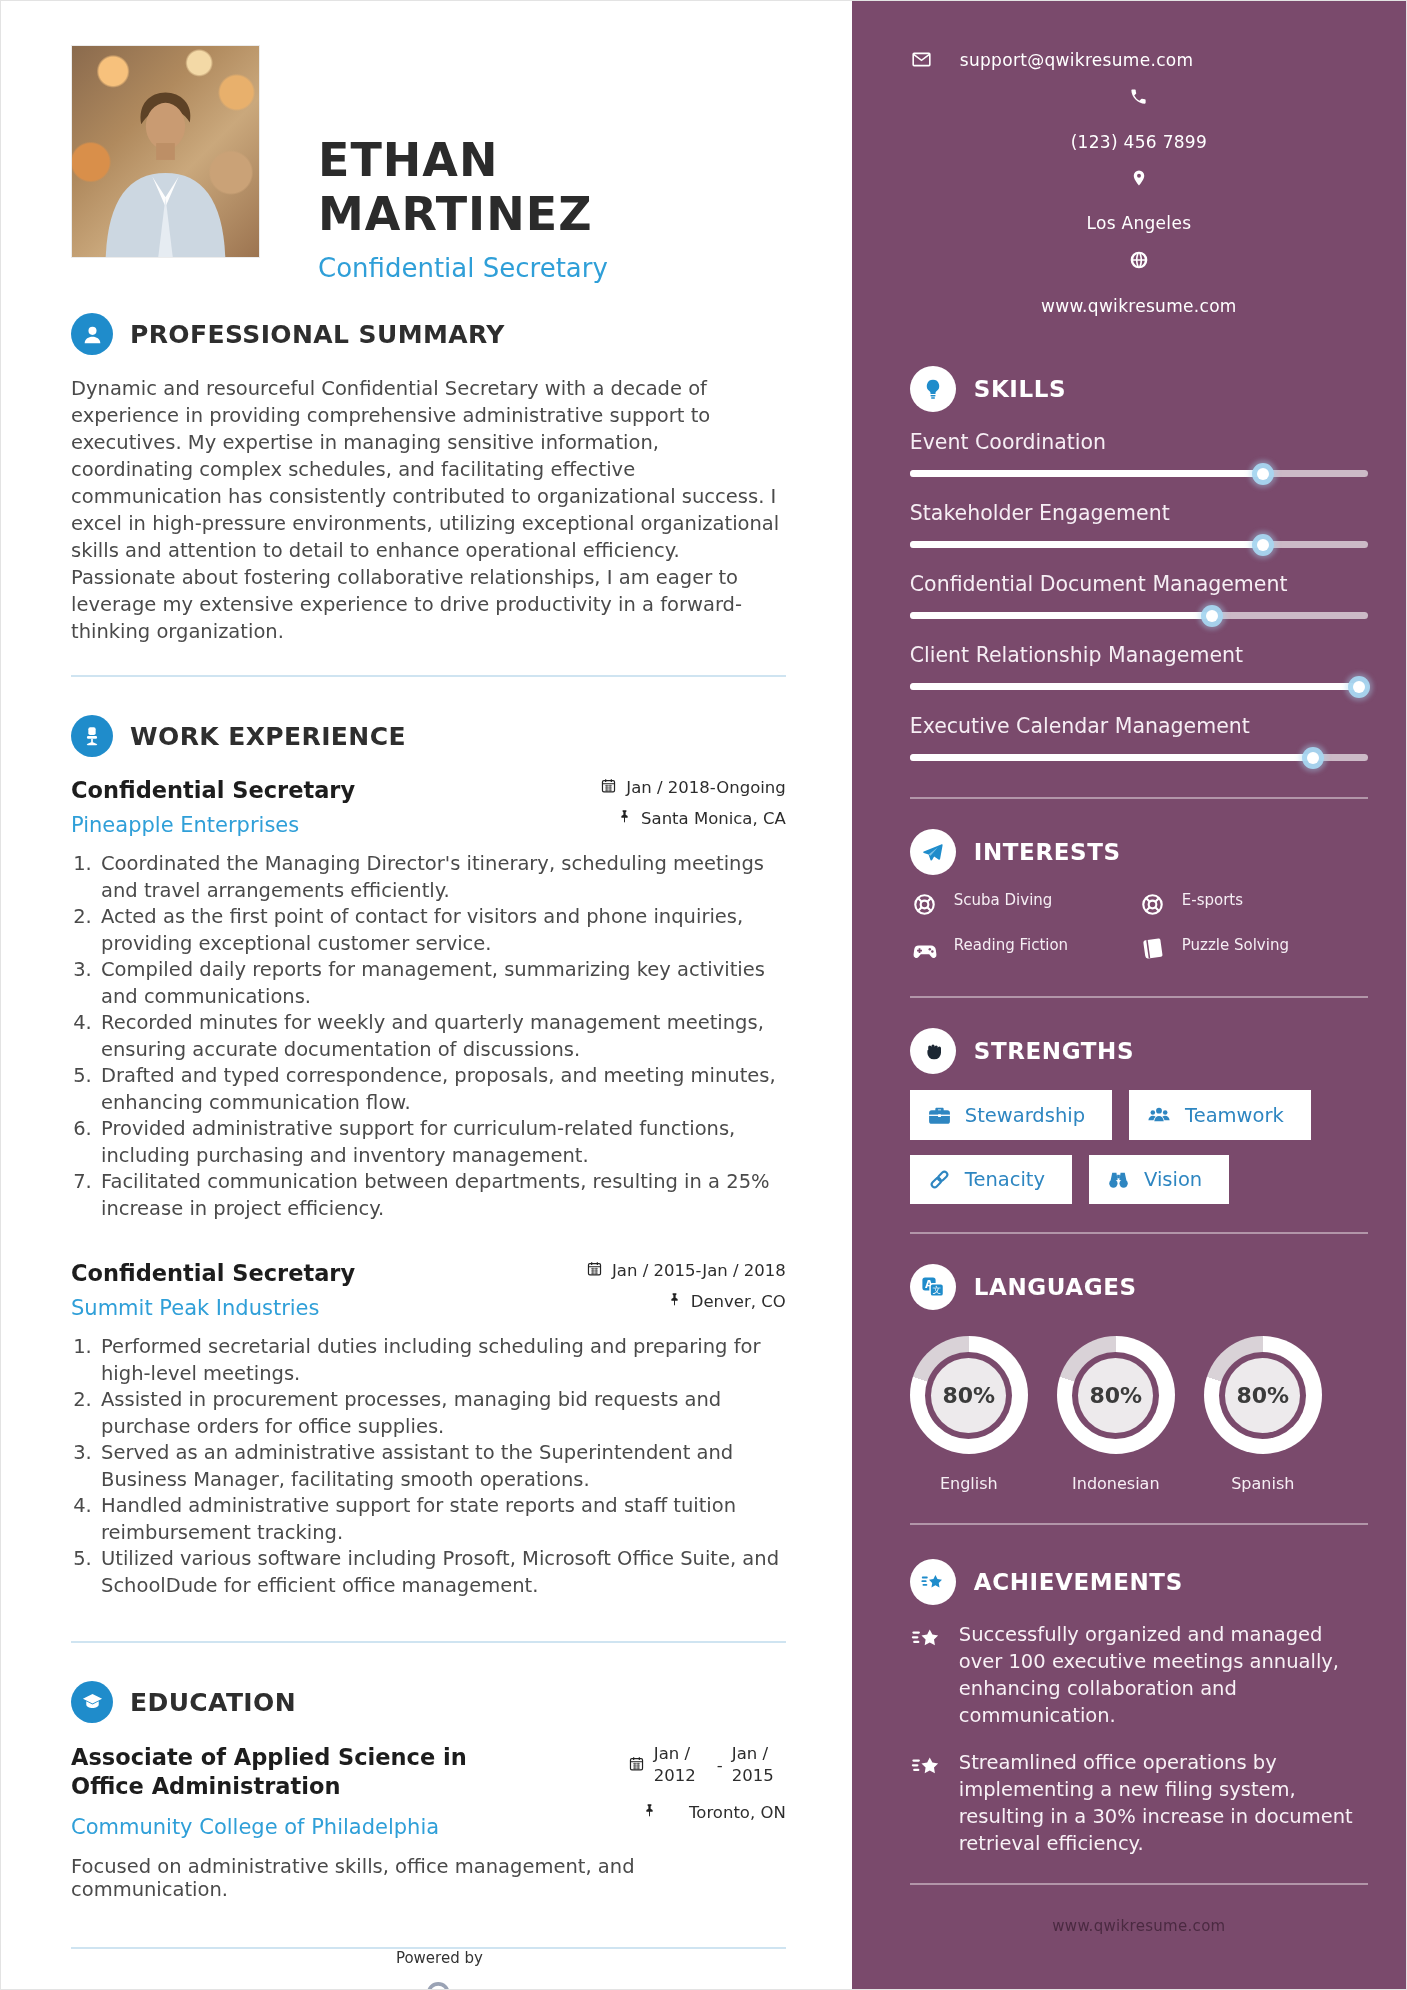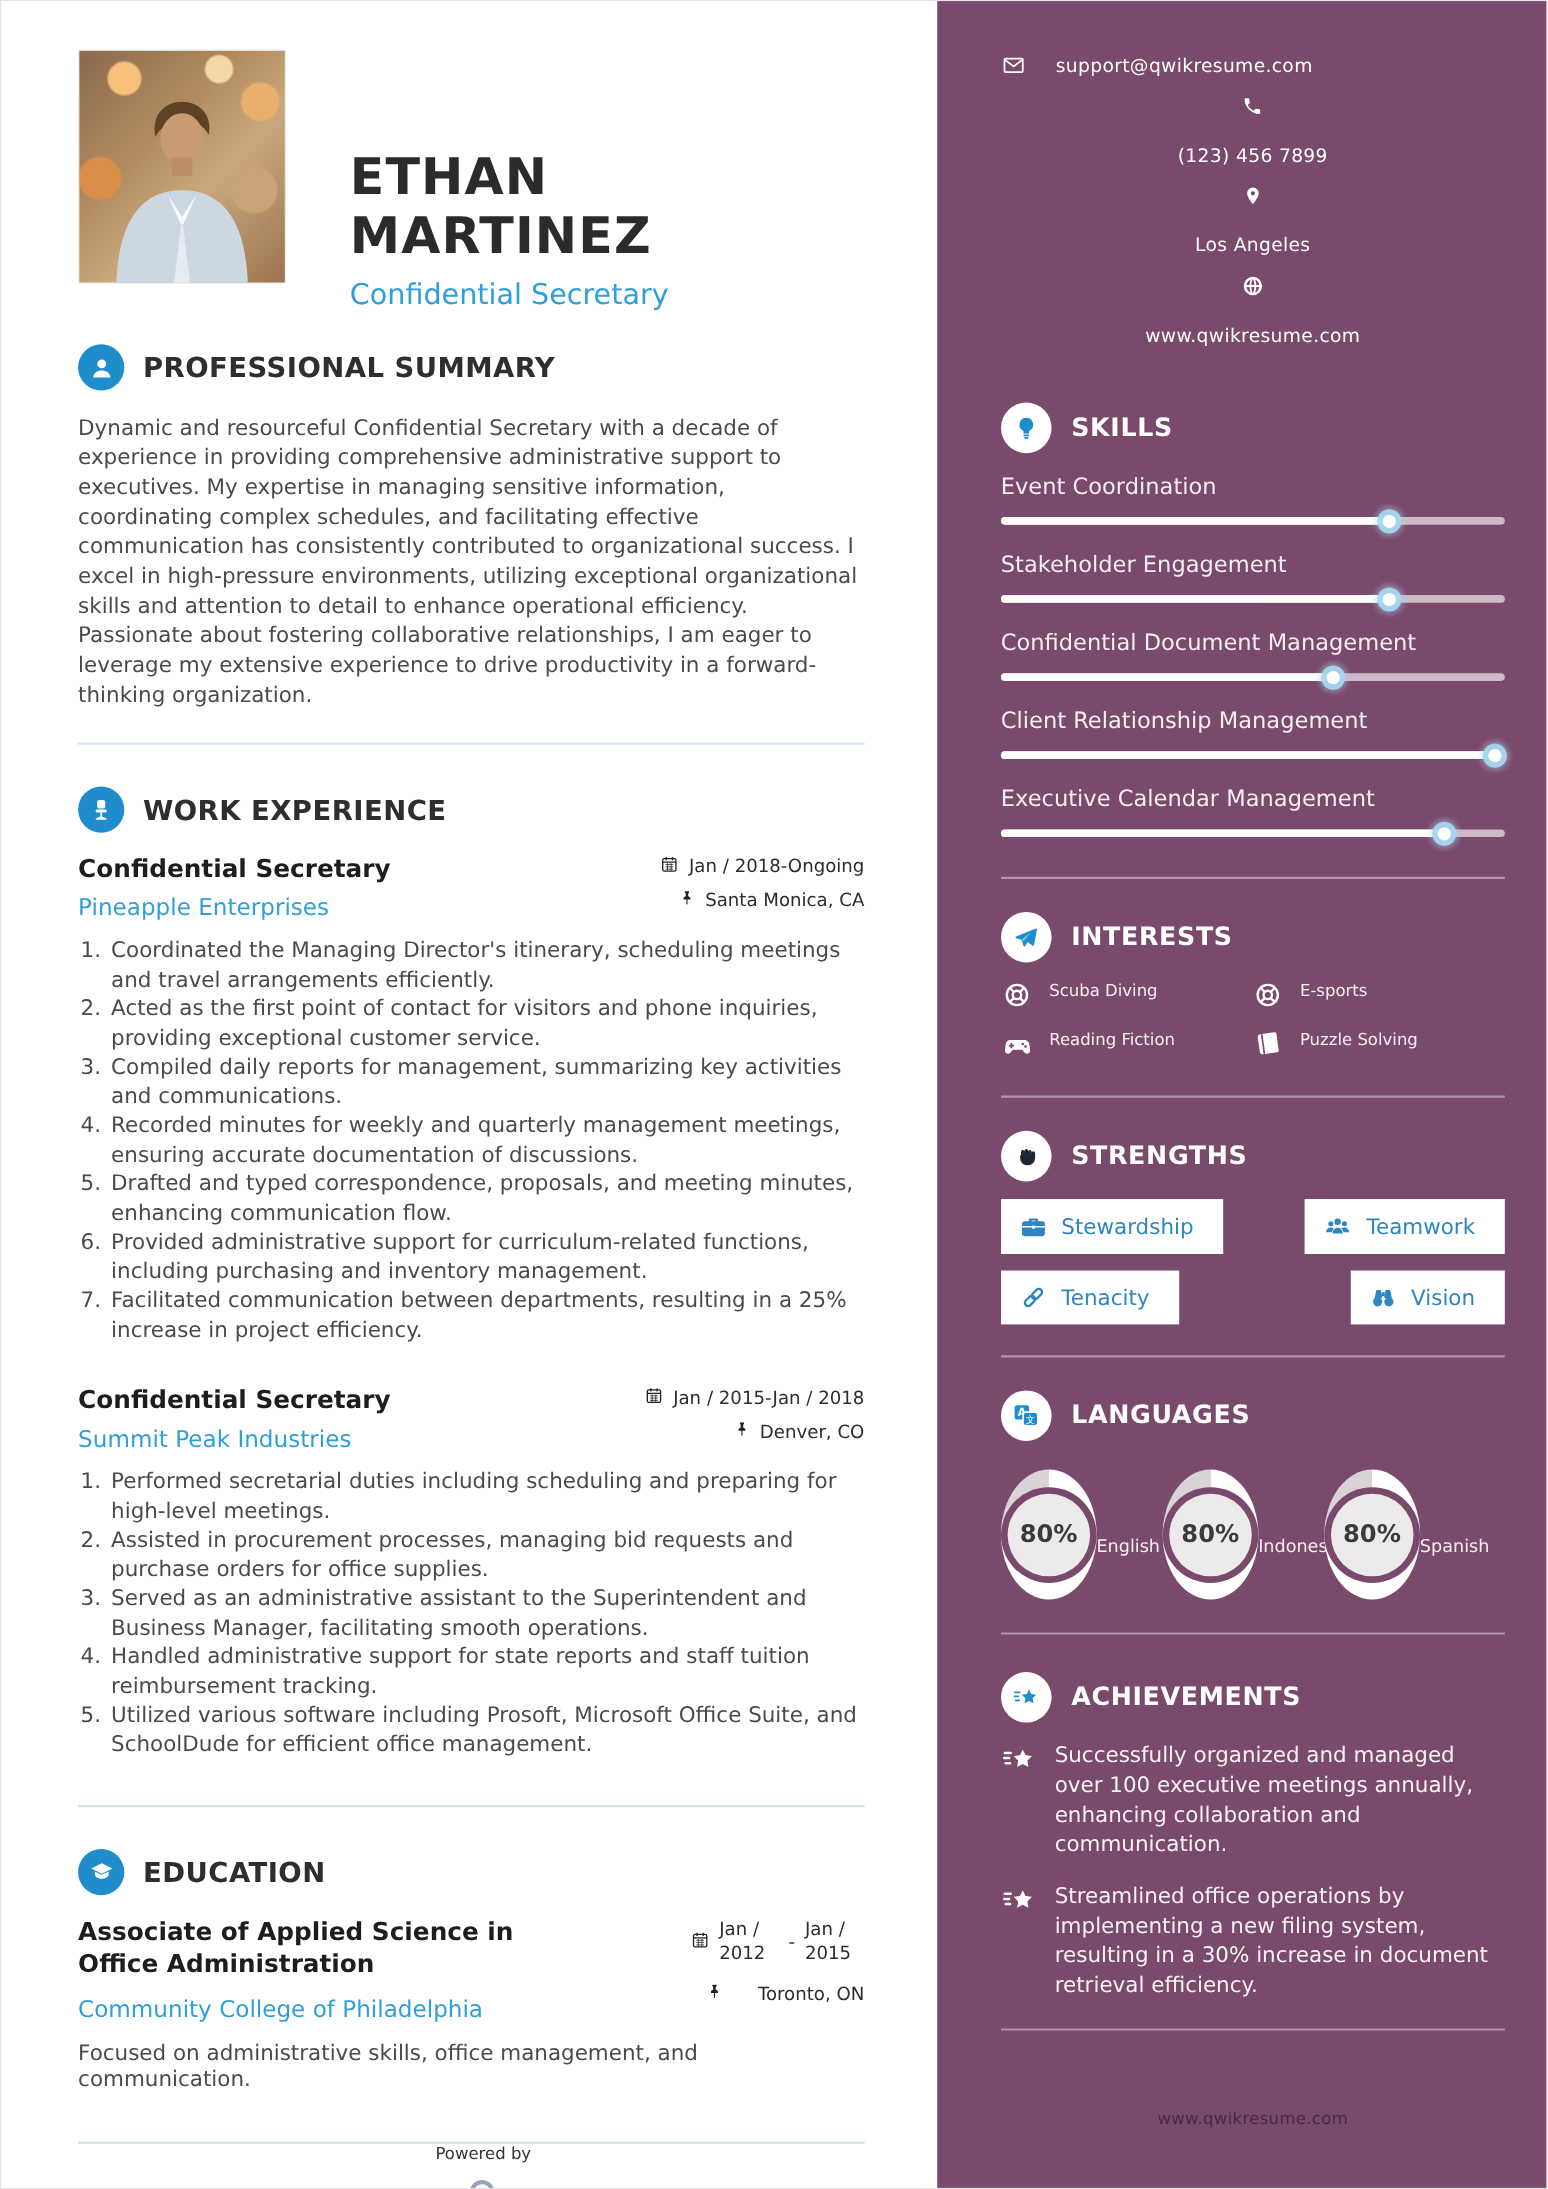--- a/index.html
+++ b/index.html
@@ -85,28 +85,28 @@
   .skill-knob { position:absolute; top:50%; left: calc(var(--p) * 1%); transform:translate(-50%,-50%);
     width:12px; height:12px; border-radius:50%; background:#fff;
     box-shadow: 0 0 0 5px rgba(168,214,240,.95), 0 0 4px 8px rgba(168,214,240,.35); }
 
   .interests-section { margin-top: 30px; }
   .interests-grid { display:grid; grid-template-columns: 228px 1fr; row-gap: 18px; }
   .interest-item { display:flex; align-items:flex-start; gap:14px; font-size: 15px; color:#f6eef4; }
   .interest-item .iicon { width:30px; display:flex; justify-content:center; color:#fff; flex:none; }
 
   .strengths-section { margin-top: 30px; }
-  .badges { display:flex; flex-wrap:wrap; gap: 15px 17px; justify-content: space-between; }
+  .badges { display:flex; flex-wrap:wrap; gap: 15px 17px; }
   .badge { background:#fff; color:var(--badgeblue); display:flex; align-items:center; gap:13px;
     padding: 12px 27px 12px 17px; font-size: 19.5px; }
   .badge .bicon { display:flex; color:var(--badgeblue); }
 
   .languages-section { margin-top: 30px; }
   .lang-row { display:flex; gap: 29px; margin-top: 26px; }
-  .lang-item { width: 118px; display:flex; align-items:center; }
+  .lang-item { width: 118px; display:flex; flex-direction:column; align-items:center; }
   .lang-ring { width:118px; height:118px; border-radius:50%;
     background: conic-gradient(#fff calc(var(--p) * 3.6deg), #d9d2d7 calc(var(--p) * 3.6deg));
     display:flex; align-items:center; justify-content:center; }
   .lang-hole { width:87px; height:87px; border-radius:50%; background:var(--purple);
     display:flex; align-items:center; justify-content:center; }
   .lang-disc { width:75px; height:75px; border-radius:50%; background:#edeaec; color:#3b3b3b;
     font-size:22px; font-weight:700; display:flex; align-items:center; justify-content:center; }
   .lang-name { margin-top: 20px; font-size: 16px; color:#f6eef4; }
 
   .achievements-section { margin-top: 34px; }

